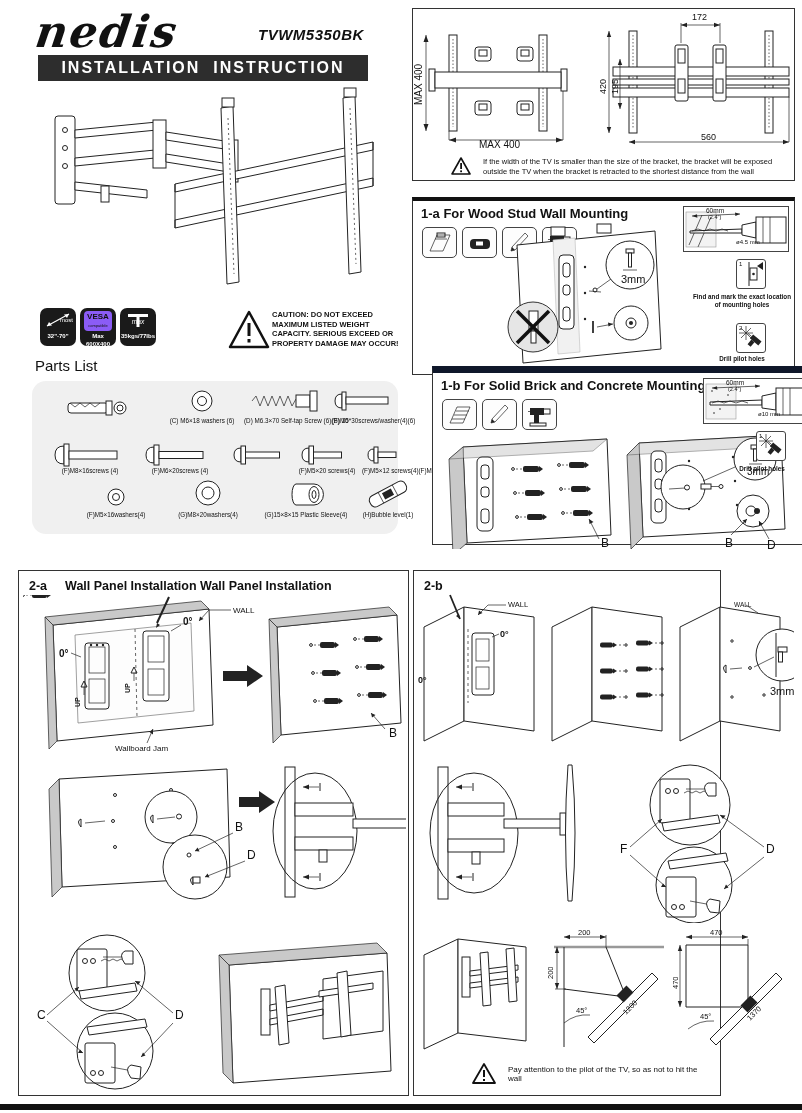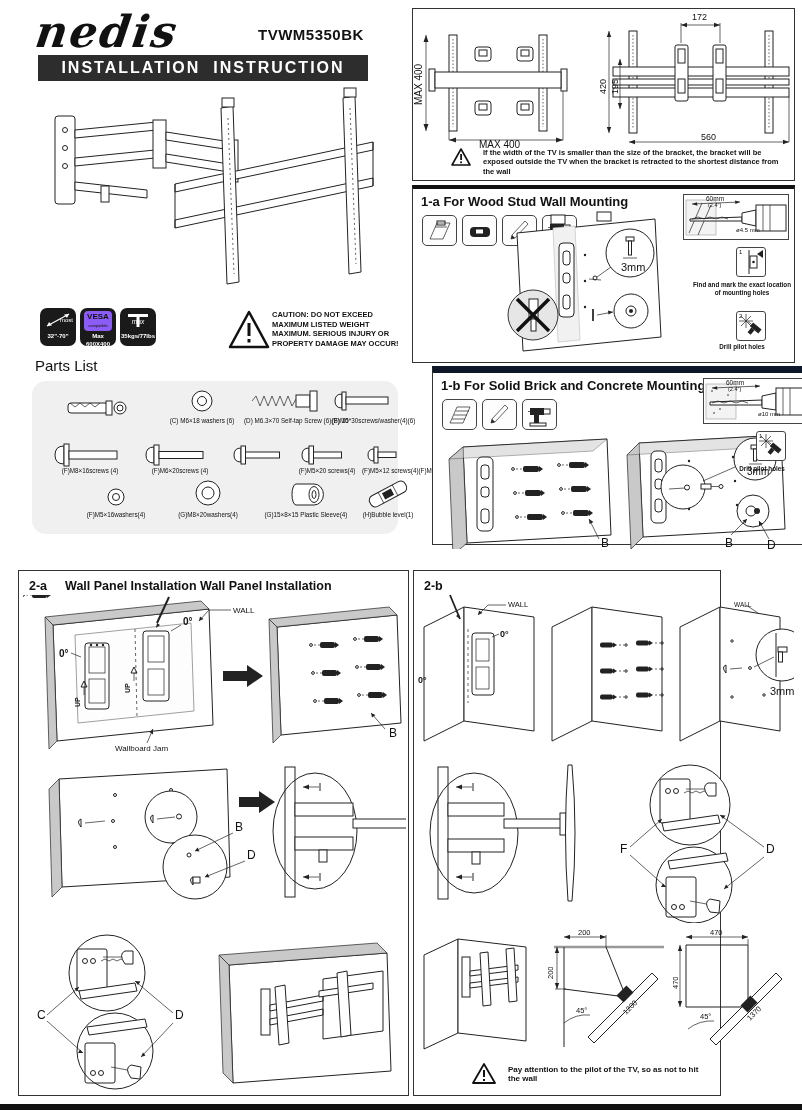--- a/index.html
+++ b/index.html
@@ -2,51 +2,51 @@
 <html><head>
 <meta charset="utf-8">
 <style>
   * { margin:0; padding:0; box-sizing:border-box; }
   html,body { background:#fff; }
   body { font-family:"Liberation Sans",sans-serif; color:#111; }
   #page { position:relative; width:802px; height:1113px; background:#fff; overflow:hidden; }
 
   
   #logo { position:absolute; left:36px; top:6px; font-family:"DejaVu Serif",serif; font-style:italic; font-weight:bold; font-size:44px; letter-spacing:2px; transform:skewX(-8deg); }
-  #model { position:absolute; left:258px; top:26px; font-size:15px; font-weight:bold; letter-spacing:0.5px; }
+  #model { position:absolute; left:258px; top:26px; font-size:15px; font-weight:bold; letter-spacing:0.5px;font-style:italic; }
   #banner { position:absolute; left:38px; top:55px; width:330px; height:26px; background:#2d2d2d; color:#fff; font-weight:bold; font-size:16px; letter-spacing:2px; text-align:center; line-height:26px; white-space:pre; }
 
   
   .badge { position:absolute; top:308px; width:36px; height:38px; background:#1a1a1a; border-radius:7px; color:#fff; overflow:hidden; text-align:center; }
   .badge .top { height:24px; position:relative; }
   .badge .bot { font-size:6px; font-weight:bold; line-height:8px; }
   #caution-tri { position:absolute; left:228px; top:310px; }
   #caution-text { position:absolute; left:272px; top:310px; width:130px; font-size:7.5px; font-weight:bold; line-height:9.5px; }
 
   
   #parts-title { position:absolute; left:35px; top:357px; font-size:15px; }
   #parts-box { position:absolute; left:32px; top:381px; width:366px; height:153px; background:#f0f0f0; border-radius:14px; }
   .part { position:absolute; text-align:center; }
   .plabel { font-size:6.3px; white-space:nowrap; display:block; }
 
   
   .framebox { position:absolute; border:1px solid #333; background:#fff; }
   #box-dims { left:412px; top:8px; width:383px; height:173px; }
-  #box-1a { left:412px; top:185px; width:383px; height:178px; border-top:4px solid #111;padding-left:16px; }
+  #box-1a { left:412px; top:197px; width:383px; height:178px; border-top:4px solid #111;padding-left:16px; }
   #box-1b { left:432px; top:366px; width:383px; height:179px; border-top:7px solid #0f172a; }
   .sec-title { position:absolute; left:8px; top:5px; font-size:13px; font-weight:bold; }
   .tools { position:absolute; left:9px; top:26px; display:flex; gap:5px; }
   .tool { width:35px; height:31px; border:1px solid #444; border-radius:5px; background:#fdfdfd; display:flex; align-items:center; justify-content:center; }
 
   .drillbox { position:absolute; right:5px; top:5px; width:106px; height:46px; border:1px solid #444; background:#fff; }
   .stepicon { position:absolute; width:30px; height:30px; border:1px solid #444; border-radius:3px; background:#fff; }
   .stepnum { position:absolute; font-size:6px; left:2px; top:1px; }
   .stepcap { position:absolute; width:104px; font-size:6.3px; font-weight:bold; text-align:center; line-height:7.5px; }
 
-  .notewrap { position:absolute; display:flex; align-items:flex-start; gap:12px;font-weight:bold; }
+  .notewrap { position:absolute; display:flex; align-items:flex-start; gap:12px; }
   .notetext { font-size:7.5px; line-height:9.5px; }
 
   
   #box-2a { left:18px; top:570px; width:391px; height:526px; }
   #box-2b { left:413px; top:570px; width:308px; height:526px; }
   .sec2-title { position:absolute; left:10px; top:8px; font-size:12.5px; font-weight:bold; }
   .sec2-title .num { margin-right:18px; }
 
   #bottom-bar { position:absolute; left:0; top:1104px; width:802px; height:6px; background:#111; }
 
@@ -123,21 +123,21 @@
       <span style="position:absolute;left:0;right:0;top:10px;font-size:6.5px;font-style:italic">max</span>
     </div>
     <div class="bot">35kgs/77lbs</div>
   </div>
 
   <svg id="caution-tri" width="42" height="40">
     <polygon points="21,2 40,37 2,37" fill="none" stroke="#111" stroke-width="2.5" stroke-linejoin="round"></polygon>
     <rect x="19.5" y="13" width="3" height="13" fill="#111"></rect>
       <rect x="19.5" y="29" width="3" height="3.5" fill="#111"></rect>
   </svg>
-  <div id="caution-text">CAUTION: DO NOT EXCEED MAXIMUM LISTED WEIGHT MAXIMUM. SERIOUS INJURY OR PROPERTY DAMAGE MAY OCCUR!</div>
+  <div id="caution-text">CAUTION: DO NOT EXCEED MAXIMUM LISTED WEIGHT CAPACITY. SERIOUS EXCEED OR PROPERTY DAMAGE MAY OCCUR!</div>
 
   <div id="parts-title">Parts List</div>
   <div id="parts-box">
 
     <div class="part" style="left:30px;top:14px;width:70px">
       <svg width="70" height="26" viewBox="0 0 70 26">
         <rect x="6" y="8" width="40" height="10" rx="3" class="ln"></rect>
         <path d="M8 8 l5 4 l5 -4 l5 4 l5 -4 l5 4 l5 -4" class="lnt"></path>
         <rect x="44" y="6" width="6" height="14" class="ln"></rect>
         <ellipse cx="58" cy="13" rx="6" ry="6" class="ln"></ellipse>

